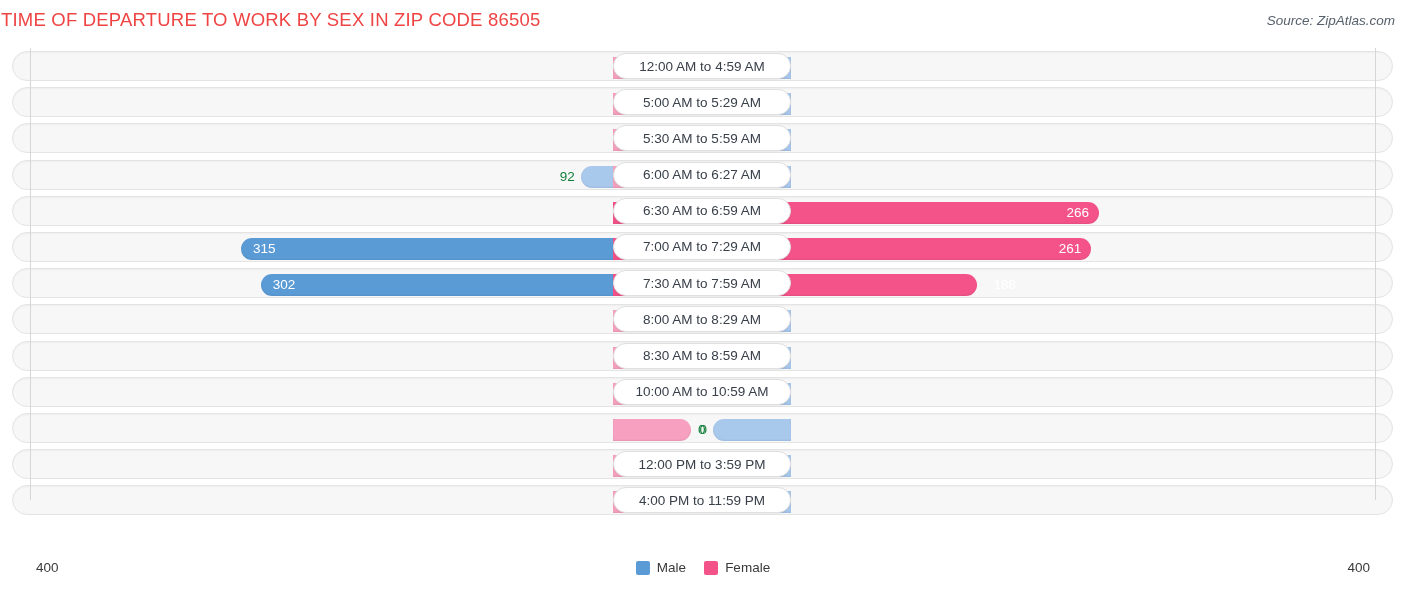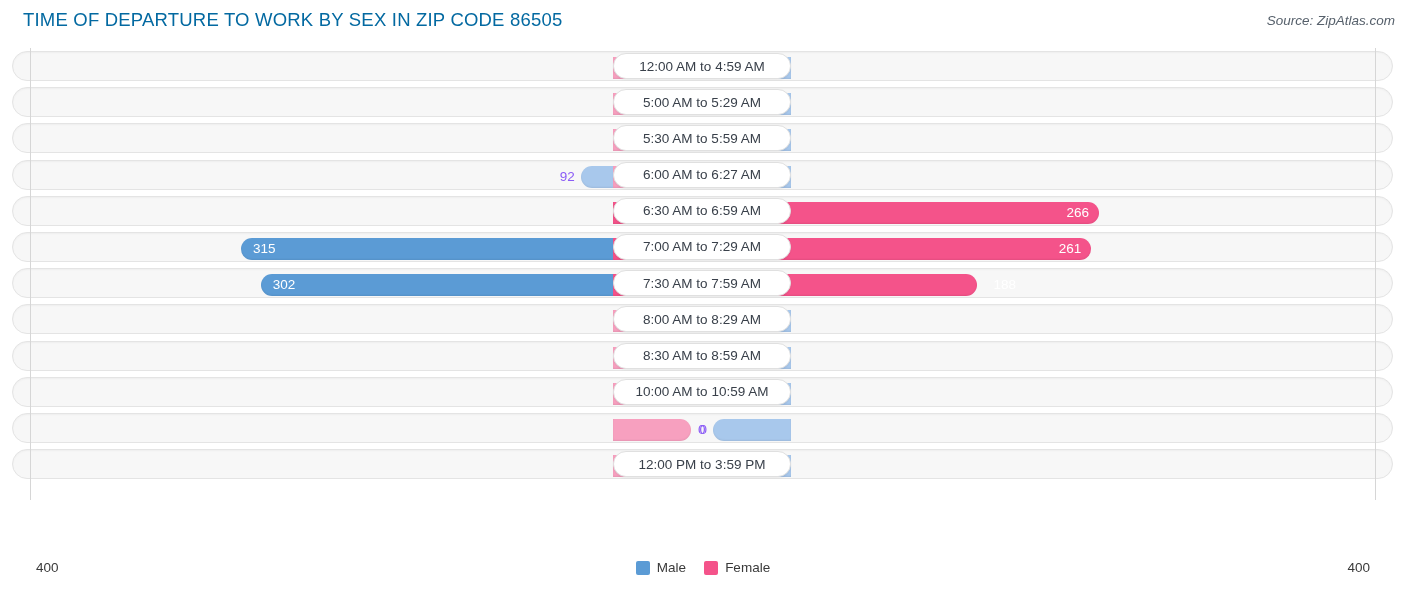--- a/index.html
+++ b/index.html
@@ -17,25 +17,25 @@
   }
 
   
   .header {
     position: absolute;
     top: 0; left: 0; right: 0;
     height: 42px;
   }
   .chart-title {
     position: absolute;
-    left: 23px;
+    left: 1px;
     top: 9px;
     font-size: 18.5px;
     letter-spacing: 0.2px;
-    color: #0369a1;
+    color: #ef4444;
     white-space: nowrap;
   }
   .source-note {
     position: absolute;
     right: 11px;
     top: 13px;
     font-size: 13.5px;
     font-style: italic;
     color: #56606b;
     white-space: nowrap;
@@ -101,21 +101,21 @@
     border-radius: 0 11px 11px 0;
     box-shadow: inset 0 -1px 2px rgba(0,0,0,0.07);
   }
 
   
   .val {
     position: absolute;
     top: 11px;
     font-size: 13.5px;
     line-height: 18px;
-    color: #8b5cf6;
+    color: #15803d;
     white-space: nowrap;
     z-index: 4;
   }
   .val.outside-left  { text-align: right; }
   .val.outside-right { text-align: left; }
   .val.inside {
     color: #ffffff;
   }
 
   
@@ -304,20 +304,30 @@
       </div>
       <div class="row">
         <div class="track"></div>
         <div class="bar male" style="left: 704.238px; width: 86.7619px; background: rgb(168, 200, 236);"></div>
         <div class="bar female" style="left: 613px; width: 73.1278px; background: rgb(247, 160, 191);"></div>
         <div class="cat-pill">
           <span>12:00 PM to 3:59 PM</span>
         </div>
         <div class="val outside-left" style="right: 707.762px;">11</div>
         <div class="val outside-right" style="left: 693.128px;">2</div>
+      </div>
+      <div class="row">
+        <div class="track"></div>
+        <div class="bar male" style="left: 713px; width: 78px; background: rgb(168, 200, 236);"></div>
+        <div class="bar female" style="left: 613px; width: 74.6917px; background: rgb(247, 160, 191);"></div>
+        <div class="cat-pill">
+          <span>4:00 PM to 11:59 PM</span>
+        </div>
+        <div class="val outside-left" style="right: 699px;">0</div>
+        <div class="val outside-right" style="left: 694.692px;">3</div>
       </div>
     </div>
 </div>
 
 <div class="footer">
   <div class="axis-max left">400</div>
   <div class="axis-max right">400</div>
   <div class="legend">
     <div class="legend-item">
       <span class="swatch" id="sw-male" style="background: rgb(91, 155, 213);"></span>

